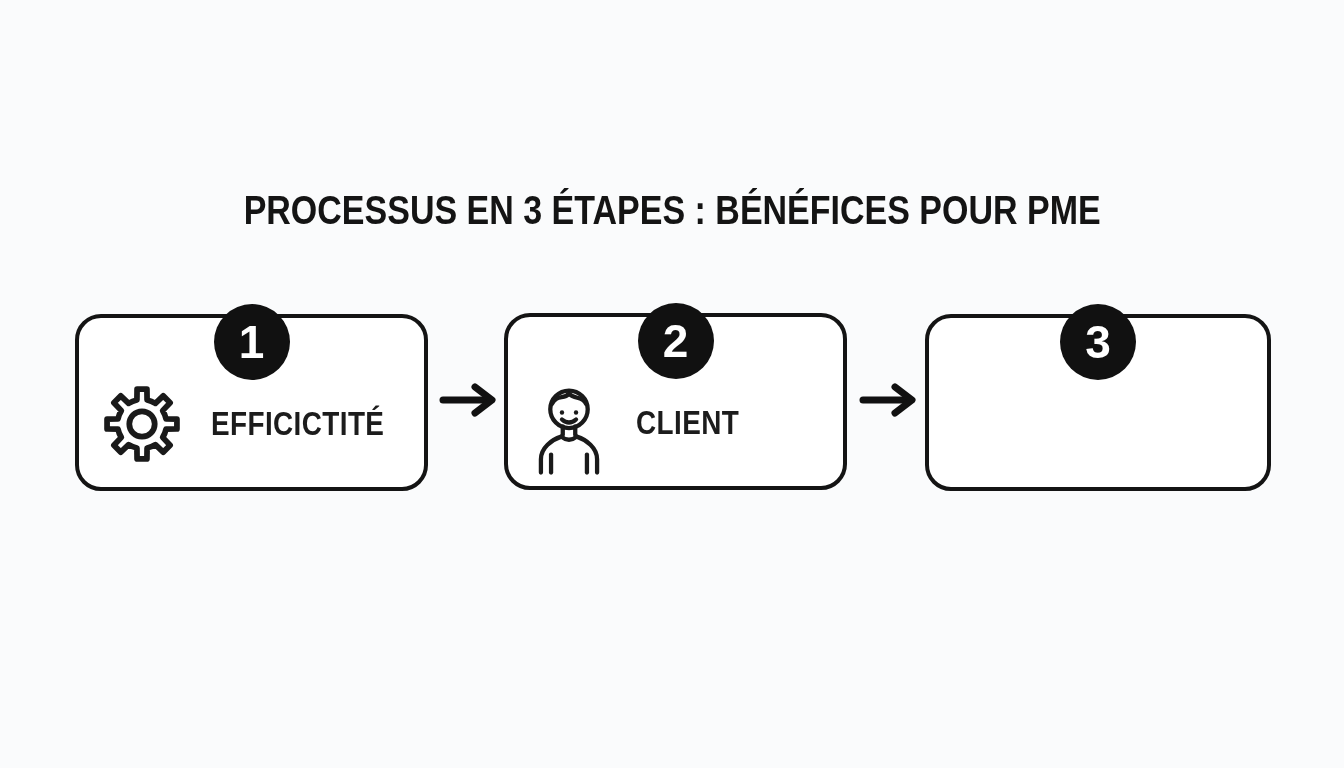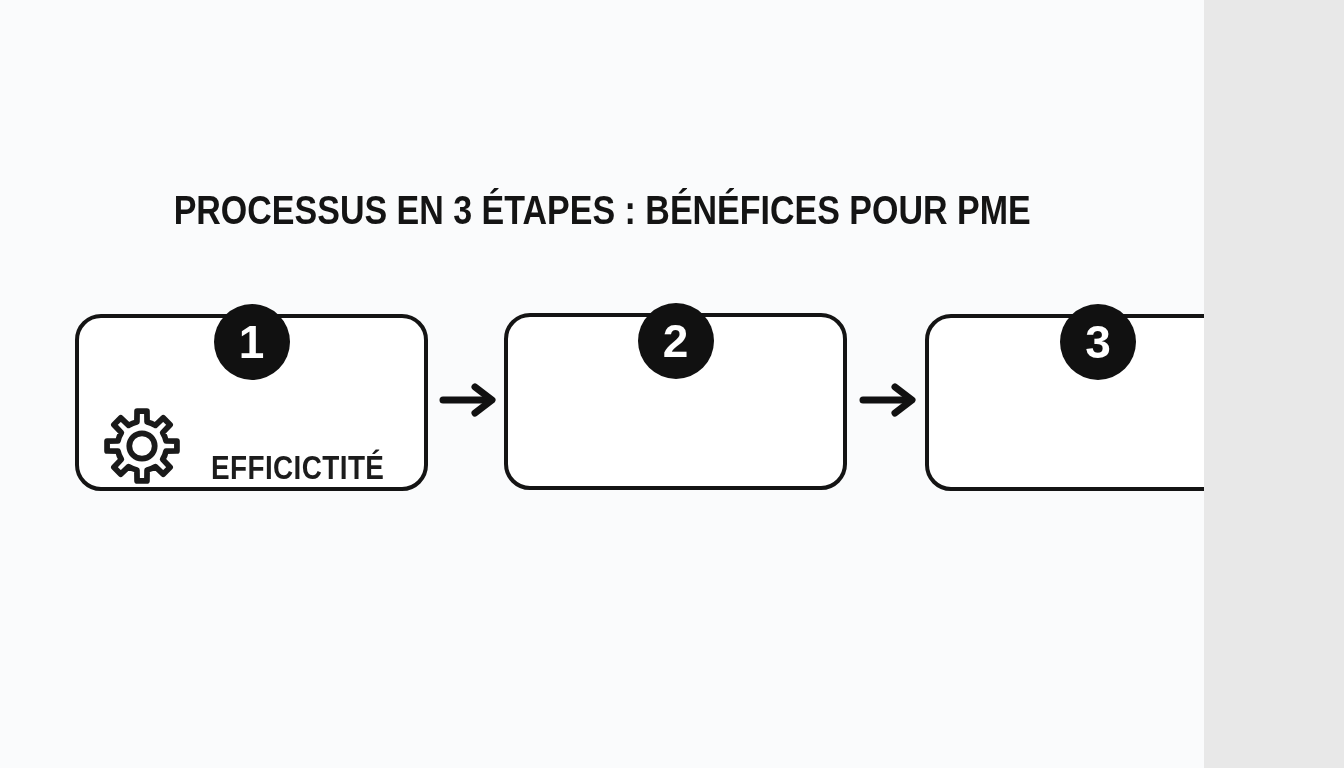--- a/index.html
+++ b/index.html
@@ -3,25 +3,24 @@
 <meta charset="utf-8">
 <style>
   html, body {
     margin: 0;
     padding: 0;
     background: #e8e8e8;
     font-family: "Liberation Sans", sans-serif;
   }
   .stage {
     position: relative;
-    width: 1156px;
+    width: 1344px;
     height: 768px;
     background: #fafbfc;
     overflow: hidden;
-    padding-left: 48px;
   }
   .title {
     position: absolute;
     top: 188px;
     left: 0;
     width: 100%;
     text-align: center;
     color: #141414;
     font-size: 40px;
     font-weight: 800;
@@ -61,21 +60,21 @@
     z-index: 2;
   }
   .box-content {
     position: absolute;
     left: 22px;
     right: 10px;
     top: 0;
     bottom: 0;
     padding-top: 42px;
     display: flex;
-    align-items: flex-end;
+    align-items: center;
     gap: 28px;
     box-sizing: border-box;
   }
   .icon-wrap {
     flex: 0 0 auto;
     display: flex;
     align-items: center;
     justify-content: center;
   }
   .step-label {
@@ -124,20 +123,39 @@
     <svg width="64" height="38" viewBox="0 0 64 38" fill="none" stroke="#111111" stroke-width="7" stroke-linecap="round" stroke-linejoin="round">
       <path d="M4 19 L50 19"></path>
       <path d="M36 6 L53 19 L36 32"></path>
     </svg>
   </div>
 
   <div class="step-box box-2">
     <div class="badge">
       <span>2</span>
     </div>
+    <div class="box-content">
+      <span class="icon-wrap">
+        <svg width="78" height="106" viewBox="0 0 100 135" fill="none" stroke="#1a1a1a" stroke-width="5.5" stroke-linecap="round" stroke-linejoin="round">
+          <circle cx="50" cy="50" r="24"></circle>
+          <path d="M28 43 C35 30 43 38 50 30 C58 38 66 32 72 43"></path>
+          <circle cx="41" cy="54" r="2.8" fill="#1a1a1a" stroke="none"></circle>
+          <circle cx="59" cy="54" r="2.8" fill="#1a1a1a" stroke="none"></circle>
+          <path d="M41 63 Q50 71 59 63"></path>
+          <path d="M42 72 L42 83"></path>
+          <path d="M58 72 L58 83"></path>
+          <path d="M40 85 Q50 93 60 85"></path>
+          <path d="M14 131 L14 114 C14 99 28 89 40 85"></path>
+          <path d="M60 85 C72 89 86 99 86 114 L86 131"></path>
+          <path d="M27 108 L27 131"></path>
+          <path d="M73 108 L73 131"></path>
+        </svg>
+      </span>
+      <span class="step-label">CLIENT</span>
+    </div>
   </div>
 
   <div class="connector connector-2">
     <svg width="64" height="38" viewBox="0 0 64 38" fill="none" stroke="#111111" stroke-width="7" stroke-linecap="round" stroke-linejoin="round">
       <path d="M4 19 L50 19"></path>
       <path d="M36 6 L53 19 L36 32"></path>
     </svg>
   </div>
 
   <div class="step-box box-3">

